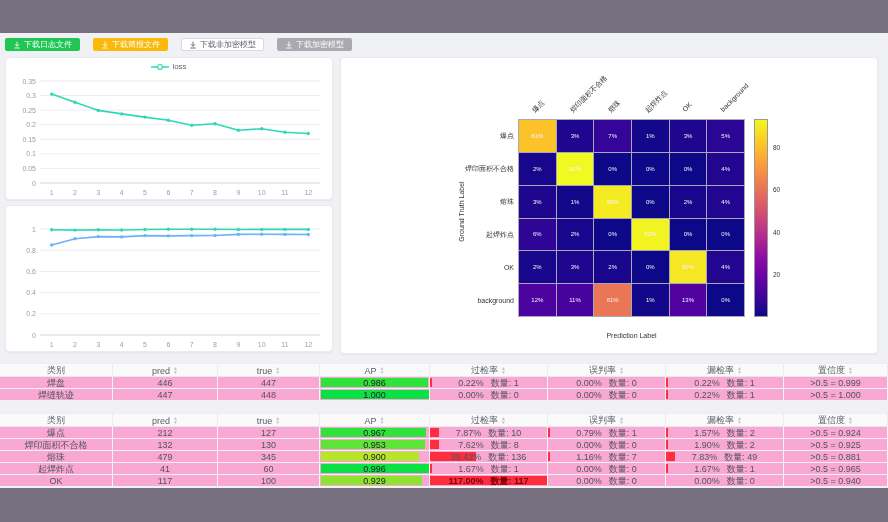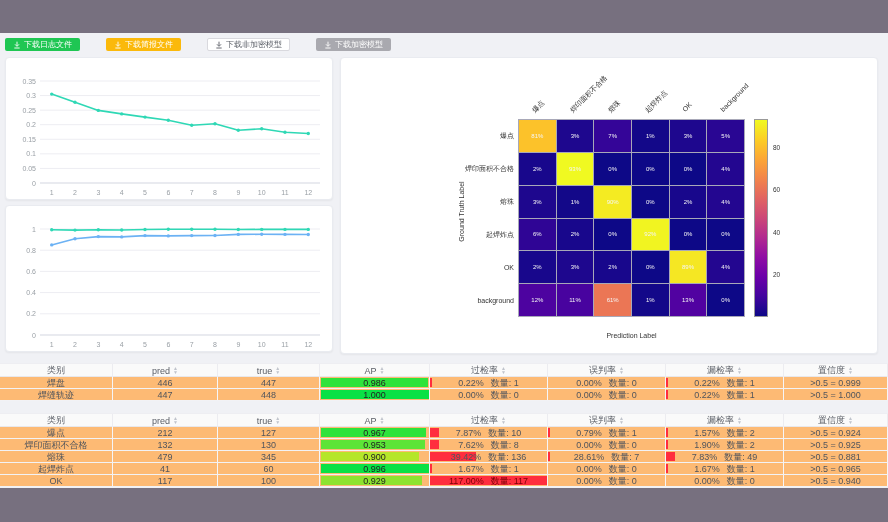--- a/index.html
+++ b/index.html
@@ -1,20 +1,20 @@
 <!DOCTYPE html>
 <html><head>
 <meta charset="utf-8">
 <style>
   *{box-sizing:border-box;margin:0;padding:0}
   html,body{width:888px;height:522px;overflow:hidden}
   body{background:#77707f;font-family:"Liberation Sans",sans-serif;position:relative}
   .content{position:absolute;left:0;top:33px;width:888px;height:455px;background:#f0f1f5}
   
-  .toolbar{position:absolute;left:5px;top:5px;display:flex;gap:26px}
+  .toolbar{position:absolute;left:5px;top:5px;display:flex;gap:13px}
   .btn{display:inline-flex;align-items:center;gap:3px;height:13px;padding:0 7px;font-size:8px;
        border-radius:2px;border:1px solid transparent;cursor:pointer;font-family:inherit;white-space:nowrap}
   .btn svg{display:block}
   
   .card{position:absolute;background:#fff;border:1px solid #e9ebf0;border-radius:4px;box-shadow:0 1px 2px rgba(0,0,0,.05)}
   #card-loss{left:5px;top:24px;width:328px;height:143px}
   #card-map{left:5px;top:172px;width:328px;height:147px}
   #card-matrix{left:340px;top:24px;width:538px;height:297px}
   .legend{position:absolute;left:0;right:0;top:4px;display:flex;justify-content:center;gap:14px;align-items:center}
   .lg{display:inline-flex;align-items:center;gap:3px;font-size:8px;color:#666;cursor:pointer}
@@ -31,27 +31,27 @@
   .cm-xlab{position:absolute;left:177px;top:274px;width:227px;text-align:center;font-size:7px;color:#333}
   #cm-bar{position:absolute;left:413px;top:61px;width:14px;height:198px;border:1px solid #999}
   .cm-tick{position:absolute;left:432px;font-size:6.5px;color:#333}
   
   .tables{position:absolute;left:0;top:330px;width:812px}
   .ttable{background:#fff;width:888px}
   .thead,.tr{display:grid;grid-template-columns:113px 105px 102px 110px 118px 118px 118px 104px}
   .thead{height:14px;background:#fafafa;border-bottom:1px solid #e8e8ec;border-top:1px solid #eeeef2}
   .th{display:flex;align-items:center;justify-content:center;gap:3px;font-size:9px;color:#5a5e66;border-right:1px solid #ececf0}
   .sorter{display:inline-flex;flex-direction:column;line-height:3.5px;font-size:5px;color:#c0c4cc;cursor:pointer}
-  .tr{height:12px;border-bottom:1px solid #f2f2f5;background:#fdba74}
+  .tr{height:12px;border-bottom:1px solid #f2f2f5;background:#f9a8d4}
   .td{position:relative;display:flex;align-items:center;justify-content:center;gap:7px;font-size:9px;
       color:#51555c;border-right:1px solid #f5f5f8;overflow:hidden;line-height:12px}
   .td span{position:relative;z-index:1}
   .apbar{position:absolute;left:1px;top:1px;bottom:1px;z-index:0}
   .rbar{position:absolute;left:0;top:1px;bottom:1px;background:#ff2e3e;min-width:2px;z-index:0}
-  .td.full span{color:#7a0006;font-weight:normal}
+  .td.full span{color:#7a0006;font-weight:bold}
   .tgap{height:12px;background:#f0f1f5}
 </style>
 </head>
 <body>
 
 <div class="content">
 
   <div class="toolbar">
     <button class="btn" id="btn0" style="background: rgb(31, 198, 83); color: rgb(255, 255, 255);">
       <svg width="8" height="8" viewBox="0 0 12 12">
@@ -73,20 +73,29 @@
     </button>
     <button class="btn" id="btn3" style="background: rgb(169, 169, 175); color: rgb(255, 255, 255);">
       <svg width="8" height="8" viewBox="0 0 12 12">
           <path d="M6 1v6M3 5l3 3 3-3M2 10.5h8" stroke="currentColor" stroke-width="1.4" fill="none"></path>
         </svg>
       <span>下载加密模型</span>
     </button>
   </div>
 
   <div class="card" id="card-loss">
+    <div class="legend" id="loss-legend">
+        <span class="lg">
+          <svg width="18" height="8">
+            <line x1="0" y1="4" x2="18" y2="4" stroke="#2fd8b5" stroke-width="1.5"></line>
+            <circle cx="9" cy="4" r="2.5" fill="#fff" stroke="#2fd8b5" stroke-width="1.2"></circle>
+          </svg>
+          <i>loss</i>
+        </span>
+      </div>
     <div class="plot" id="loss-plot"><svg width="320" height="124" font-family="Liberation Sans,sans-serif">
           <line x1="30" y1="109" x2="310" y2="109" stroke="#ededf2" stroke-width="1"></line>
           <text x="26" y="111.5" text-anchor="end" font-size="7" fill="#9aa0a6">0</text>
           <line x1="30" y1="94.42857142857143" x2="310" y2="94.42857142857143" stroke="#ededf2" stroke-width="1"></line>
           <text x="26" y="96.92857142857143" text-anchor="end" font-size="7" fill="#9aa0a6">0.05</text>
           <line x1="30" y1="79.85714285714285" x2="310" y2="79.85714285714285" stroke="#ededf2" stroke-width="1"></line>
           <text x="26" y="82.35714285714285" text-anchor="end" font-size="7" fill="#9aa0a6">0.1</text>
           <line x1="30" y1="65.28571428571428" x2="310" y2="65.28571428571428" stroke="#ededf2" stroke-width="1"></line>
           <text x="26" y="67.78571428571428" text-anchor="end" font-size="7" fill="#9aa0a6">0.15</text>
           <line x1="30" y1="50.71428571428571" x2="310" y2="50.71428571428571" stroke="#ededf2" stroke-width="1"></line>
@@ -457,21 +466,21 @@
             <i class="apbar" style="width:90%;background:#b5e62a"></i>
             <span style="color:#222">0.900</span>
           </div>
           <div class="td">
             <i class="rbar" style="width:39.42%"></i>
             <span>39.42%</span>
             <span>数量: 136</span>
           </div>
           <div class="td">
             <i class="rbar" style="width:1.16%"></i>
-            <span>28.61%</span>
+            <span>1.16%</span>
             <span>数量: 7</span>
           </div>
           <div class="td">
             <i class="rbar" style="width:7.83%"></i>
             <span>7.83%</span>
             <span>数量: 49</span>
           </div>
           <div class="td">
             <span>&gt;0.5 = 0.881</span>
           </div>

